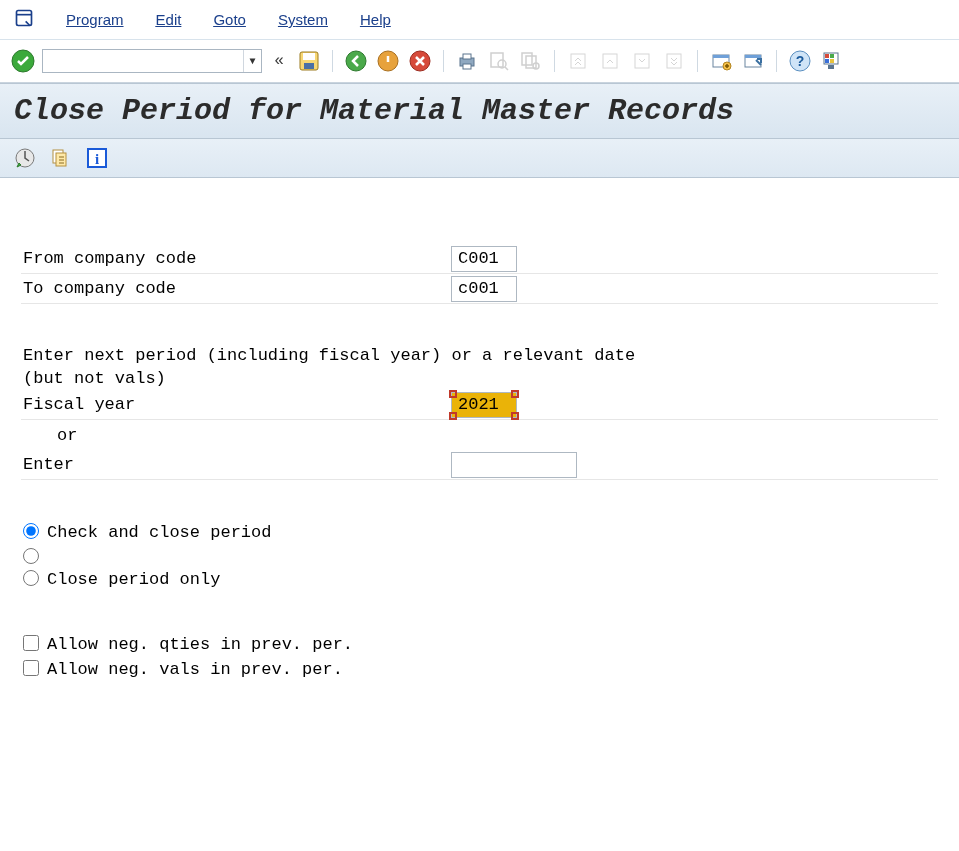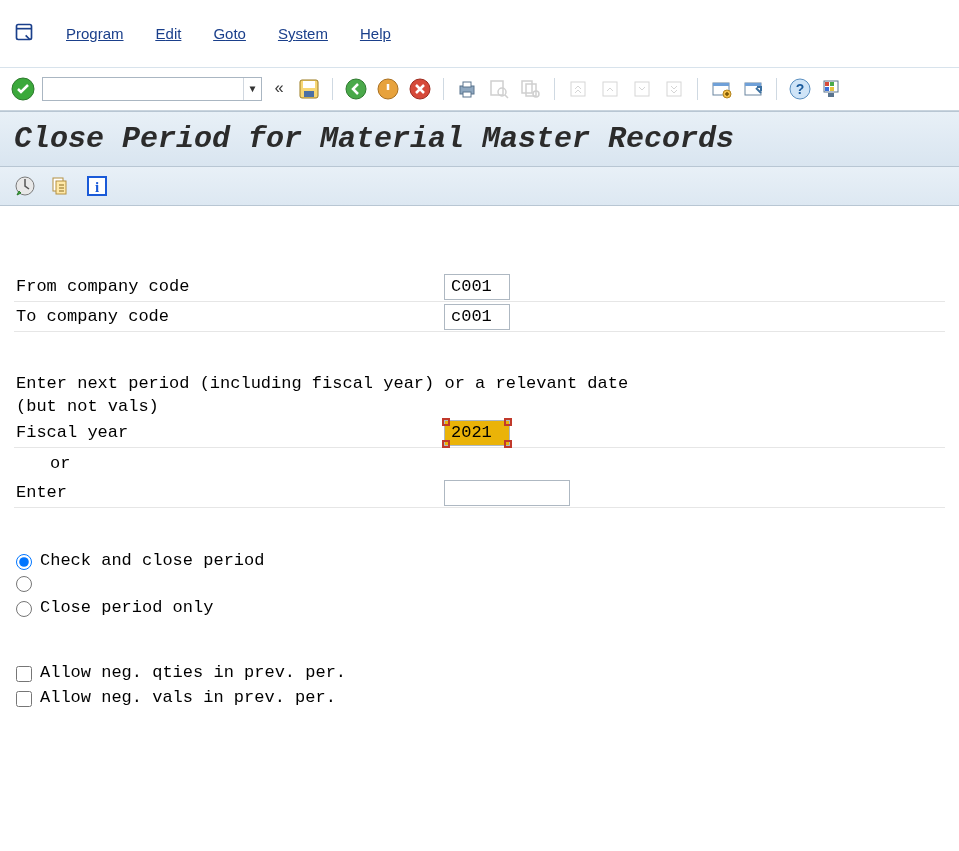--- a/index.html
+++ b/index.html
@@ -1,47 +1,47 @@
 <!DOCTYPE html>
 <html><head>
 <meta charset="utf-8">
 <style>
   *{box-sizing:border-box}
   body{margin:0;font-family:"Courier New",monospace;font-size:16px;color:#000;background:#fff}
-  .menubar{display:flex;align-items:center;gap:32px;padding:22px 14px;border-bottom:1px solid #d8e3ec;font-family:Arial,sans-serif;font-size:15px}
+  .menubar{display:flex;align-items:center;gap:32px;padding:8px 14px;border-bottom:1px solid #d8e3ec;font-family:Arial,sans-serif;font-size:15px}
   .menubar span[data-name$="-menu"]{color:#1a3f8b;text-decoration:underline;cursor:default}
   .menubar .ul{text-decoration:underline}
   .window-icon svg{width:20px;height:20px}
   .toolbar{display:flex;align-items:center;gap:6px;padding:8px 10px;border-bottom:1px solid #c9d4de;background:#fff}
   .sep{width:1px;height:22px;background:#cfd9e2;margin:0 4px}
   .chev{display:inline-flex;align-items:center;justify-content:center;width:22px;height:22px;font-size:16px;color:#3b3b3b}
   .btn32{width:26px;height:26px;display:inline-flex;align-items:center;justify-content:center}
   .cmd-combo{display:inline-flex;align-items:center;border:1px solid #aab6c2;height:24px;background:#fff}
   .cmd-combo input{border:none;outline:none;width:200px;height:22px;padding:0 6px;font-family:"Courier New",monospace;font-size:14px}
   .cmd-combo .dd{width:18px;display:flex;align-items:center;justify-content:center;border-left:1px solid #d0d7df;height:22px;font-size:10px;color:#333}
   .title-bar{background:linear-gradient(#e8f0f7,#d9e5f0);border:1px solid #b8c6d3;border-left:none;border-right:none;padding:10px 14px}
   .title-bar h1{margin:0;font-family:Georgia,"Courier New",serif;font-style:italic;font-weight:bold;font-size:30px;color:#2b2b2b}
   .app-toolbar{background:linear-gradient(#e8f0f7,#dde8f2);border-bottom:1px solid #b8c6d3;padding:6px 12px;display:flex;align-items:center;gap:10px}
-  .form-area{padding:20px 14px 40px;font-family:"Courier New",monospace;font-size:17px}
+  .form-area{padding:20px 21px 40px;font-family:"Courier New",monospace;font-size:17px}
   .row{display:flex;align-items:center;border-bottom:1px solid #e6e6e6;height:30px}
   .row .lbl{width:430px;padding-left:2px}
   .row .indent{padding-left:36px}
   .inp{border:1px solid #aeb8c2;height:26px;padding:0 6px;font-family:"Courier New",monospace;font-size:17px}
   .inp-short{width:66px}
   .inp-date{width:126px}
   .focused{background:#eab308;outline:none}
   .focus-wrap{position:relative;display:inline-block}
   .focus-wrap .corner{position:absolute;width:8px;height:8px;border:2px solid #c1392b}
   .c-tl{top:-2px;left:-2px;border-right:none;border-bottom:none}
   .c-tr{top:-2px;right:-2px;border-left:none;border-bottom:none}
   .c-bl{bottom:-2px;left:-2px;border-right:none;border-top:none}
   .c-br{bottom:-2px;right:-2px;border-left:none;border-top:none}
   .text-line{padding:2px 0 2px 2px}
   .block{margin-top:40px}
-  .radio-row,.check-row{display:flex;align-items:flex-end;gap:4px;padding:3px 0 3px 2px}
+  .radio-row,.check-row{display:flex;align-items:flex-start;gap:4px;padding:3px 0 3px 2px}
   input[type=radio],input[type=checkbox]{width:16px;height:16px;margin:0 4px 0 0}
   .spacer{height:40px}
 </style>
 </head>
 <body>
 
 <div class="menubar" data-name="menu-bar">
   <span class="window-icon" data-name="window-menu-icon">
     <svg viewBox="0 0 24 24">
         <rect x="3" y="3" width="18" height="18" rx="2" fill="none" stroke="#1a3f8b" stroke-width="2"></rect>

